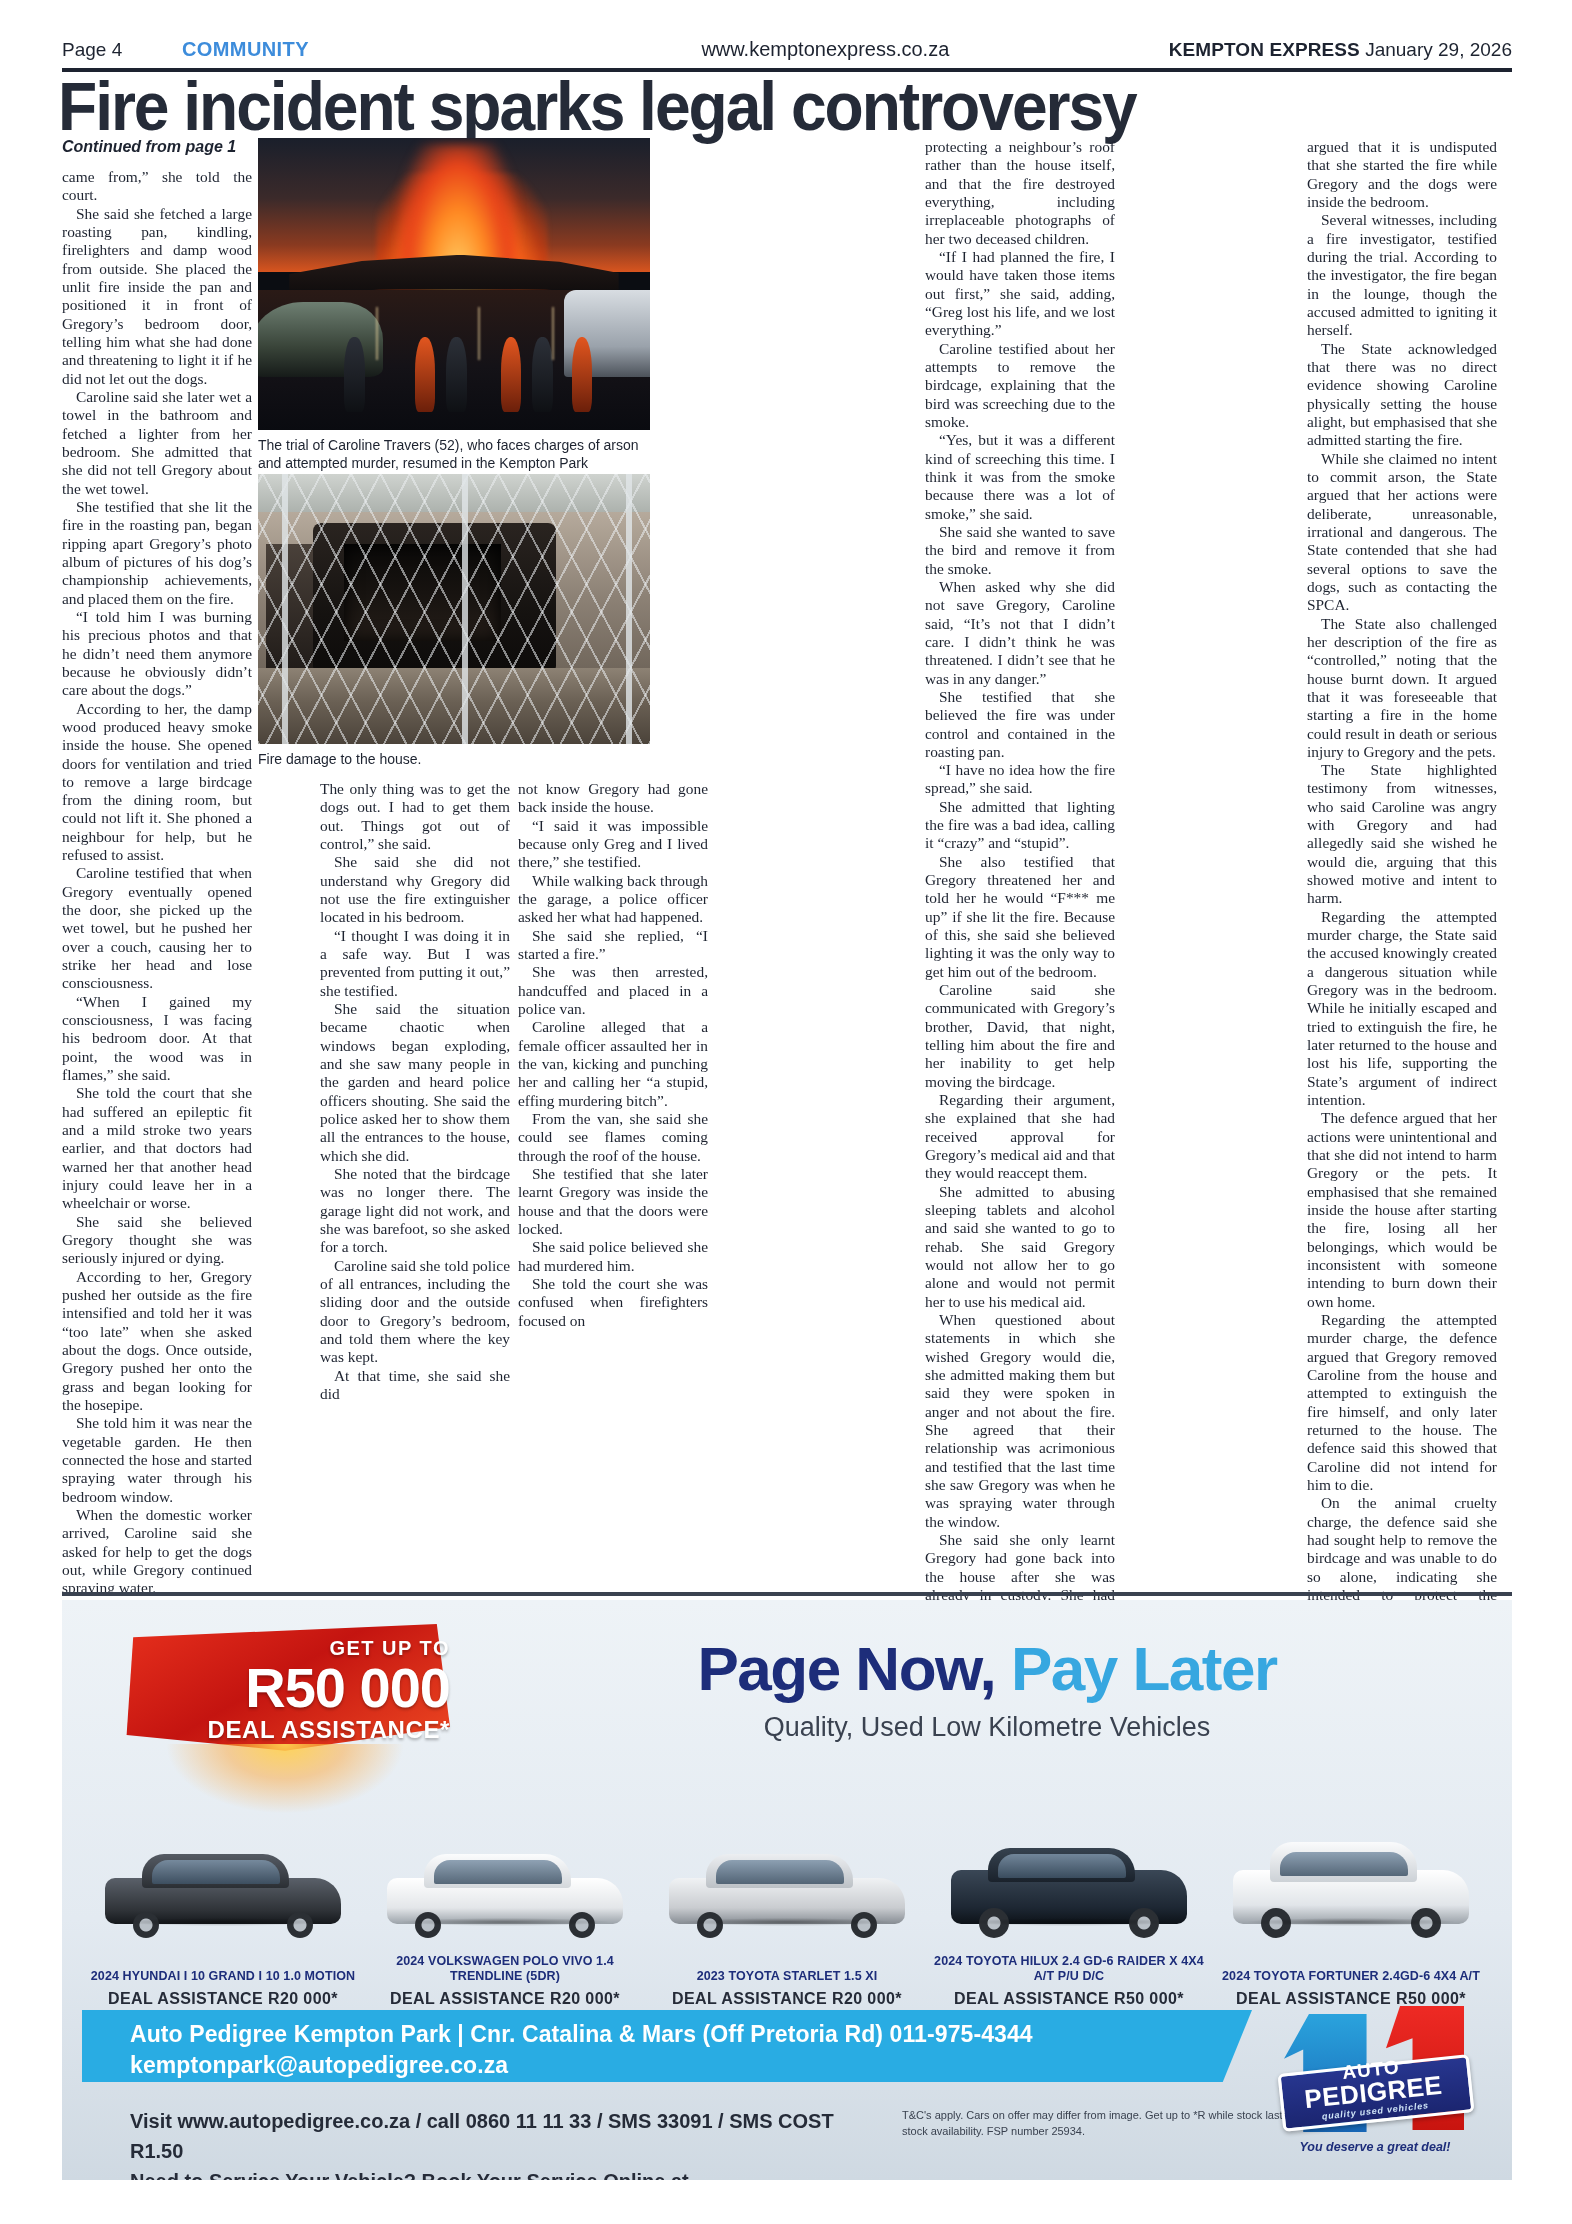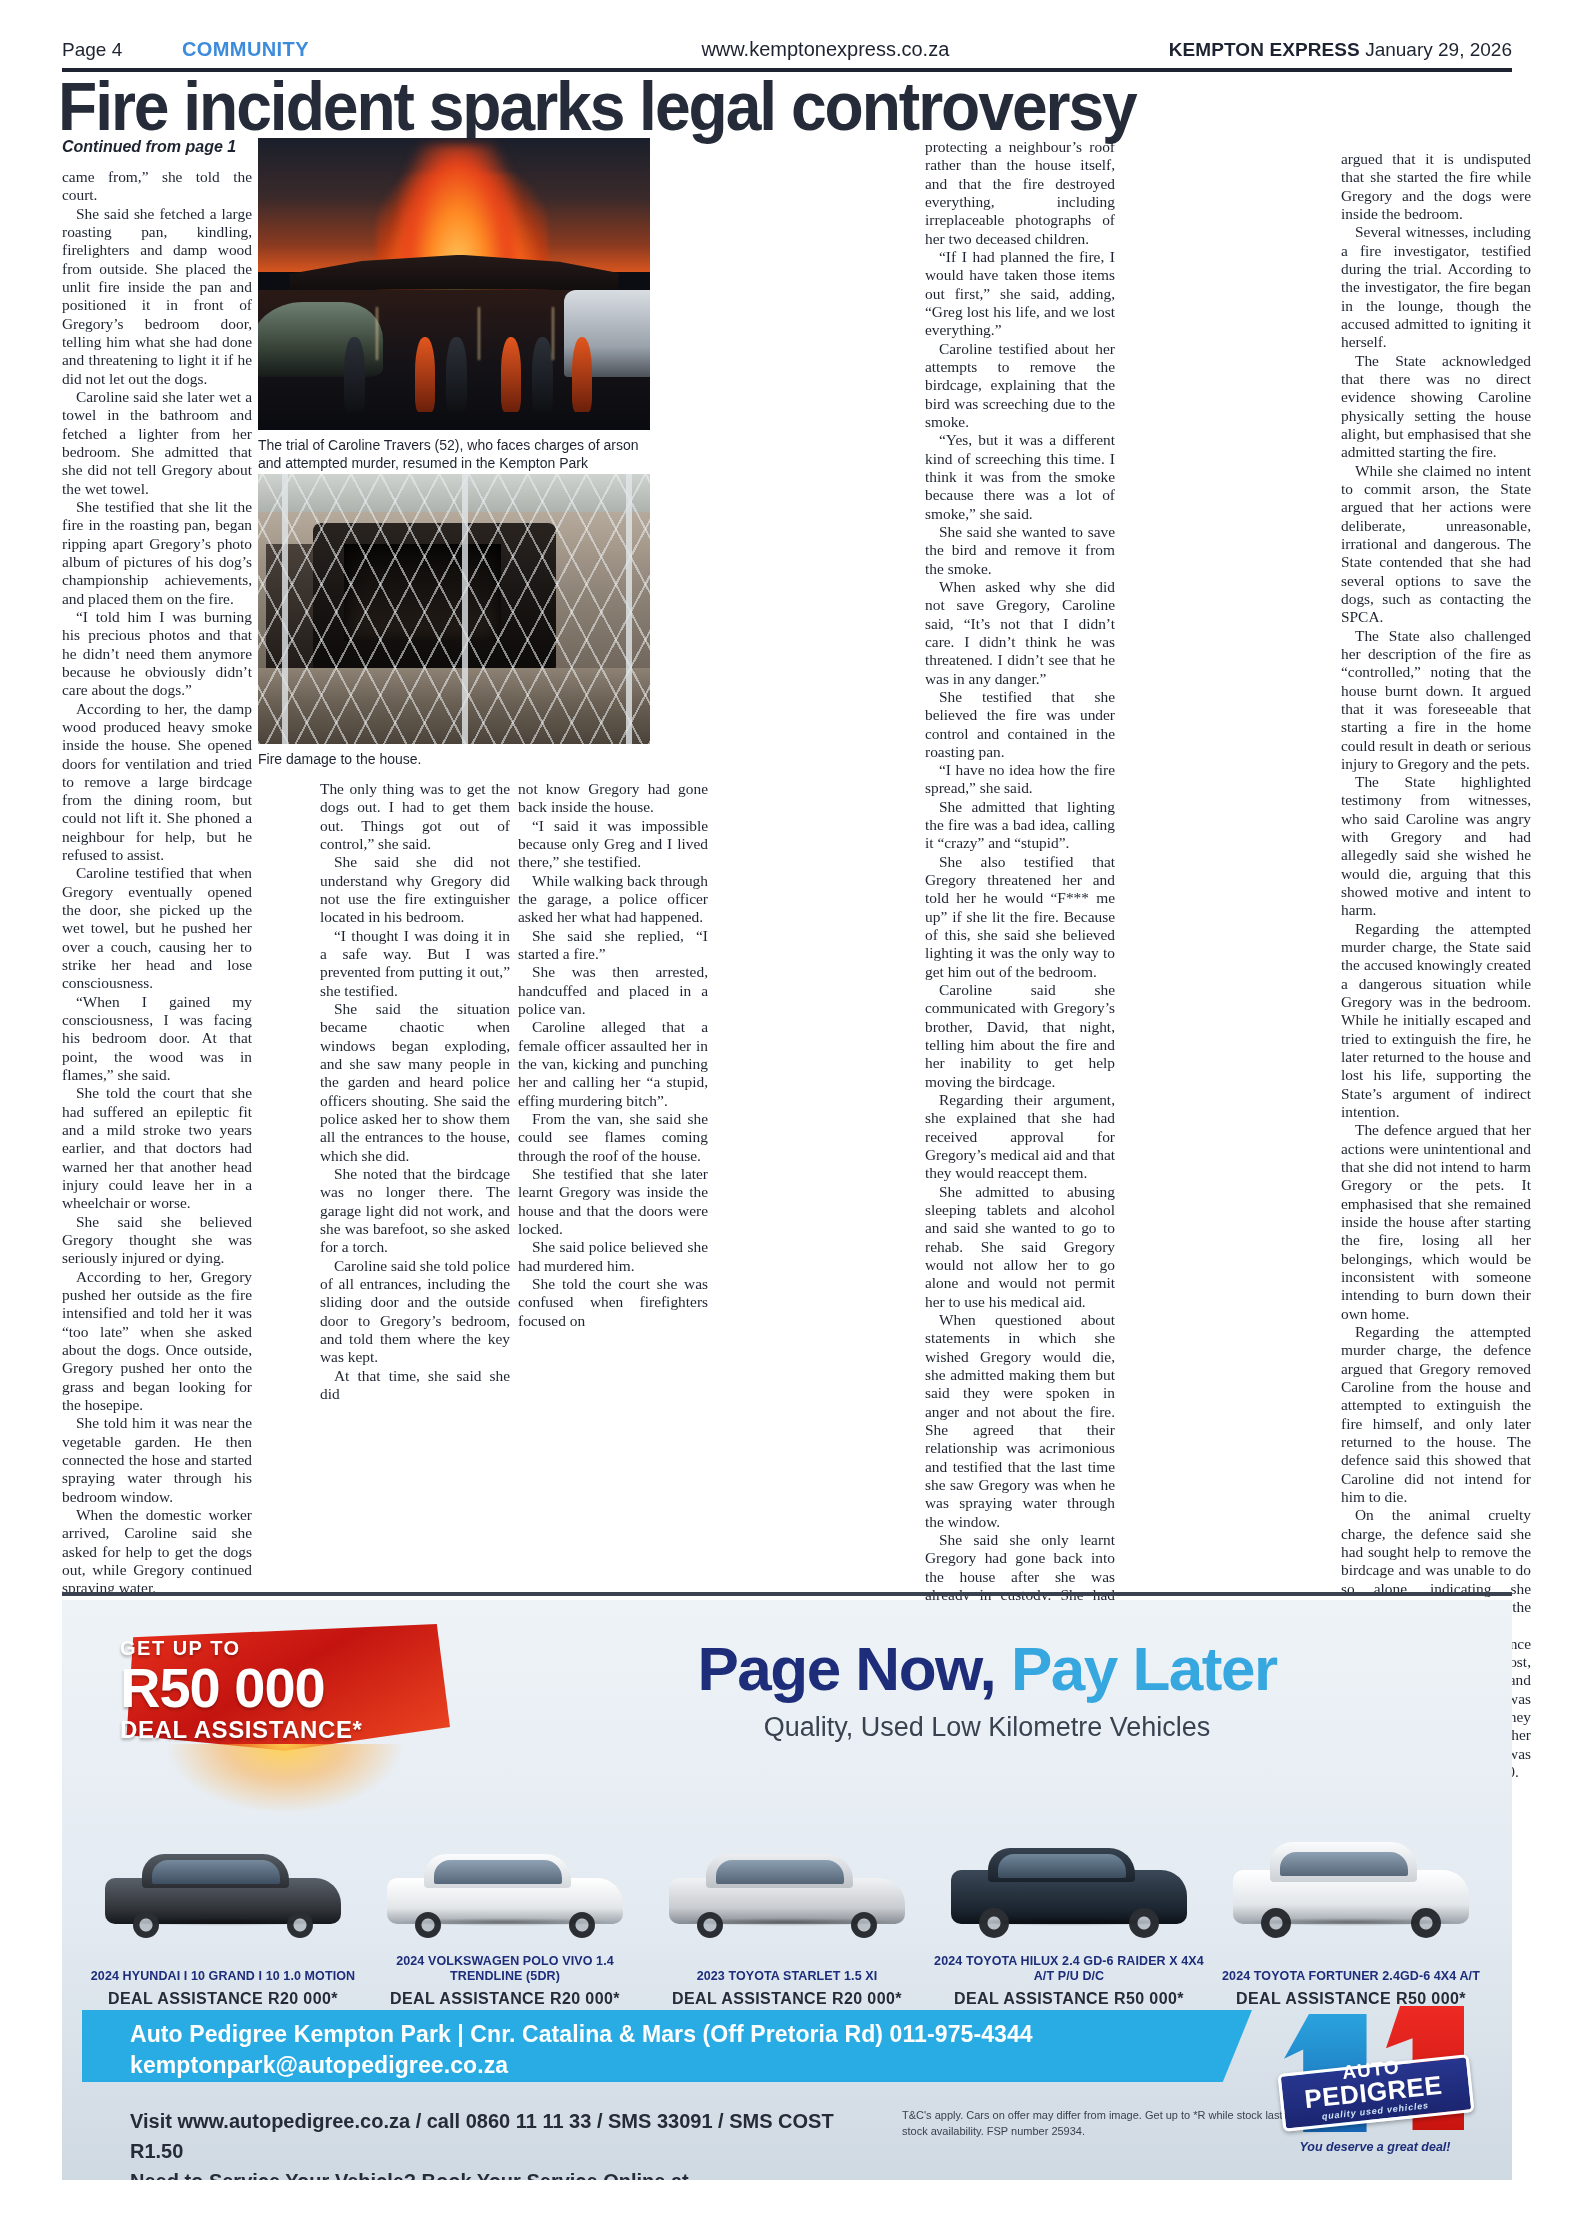--- a/index.html
+++ b/index.html
@@ -43,21 +43,21 @@
 
   
   .cols{
     position:absolute;left:62px;top:138px;width:1450px;height:975px;
   }
   .col{position:absolute;top:0;width:190px;height:975px;}
   .c1{left:0;}
   .c2{left:258px;}
   .c3{left:456px;}
   .c5{left:863px;}
-  .c7{left:1279px;margin-top:12px;}
+  .c7{left:1245px;}
 
   .contfrom{
     font-family:"Liberation Sans", sans-serif;
     font-weight:700;font-style:italic;font-size:16px;
     margin:0 0 12px 0;color:#1d2330;
   }
   p.body{
     margin:0;font-size:15.4px;line-height:1.19;text-align:justify;
     text-indent:14px;hyphens:auto;
   }
@@ -132,21 +132,21 @@
 
   .badge{
     position:absolute;left:58px;top:24px;width:330px;height:132px;
   }
   .badge-flag{
     position:absolute;inset:0;
     background:linear-gradient(150deg,#e8311d 0%,#c41410 45%,#f04b23 100%);
     clip-path:polygon(4% 10%, 96% 0%, 100% 78%, 50% 96%, 2% 84%);
     box-shadow:0 4px 10px rgba(0,0,0,.25);
   }
-  .badge-txt{position:absolute;inset:0;display:flex;flex-direction:column;align-items:flex-start;justify-content:center;
+  .badge-txt{position:absolute;inset:0;display:flex;flex-direction:column;align-items:flex-end;justify-content:center;
     font-family:"Liberation Sans", sans-serif;color:#fff;text-shadow:0 2px 3px rgba(0,0,0,.3);}
   .badge-small{font-size:20px;font-weight:700;letter-spacing:1.5px;line-height:1;}
   .badge-big{font-size:56px;font-weight:700;letter-spacing:-1px;line-height:1;margin:2px 0;}
   .badge-sub{font-size:24px;font-weight:700;letter-spacing:.6px;line-height:1;}
   .badge-burst{position:absolute;left:50%;top:120px;width:240px;height:70px;margin-left:-120px;
     background:radial-gradient(ellipse at 50% 0%, rgba(255,210,80,.95) 0%, rgba(255,160,40,.45) 35%, rgba(255,255,255,0) 70%);}
 
   .ad-head{
     position:absolute;left:430px;top:38px;width:990px;
     font-family:"Liberation Sans", sans-serif;font-weight:700;

